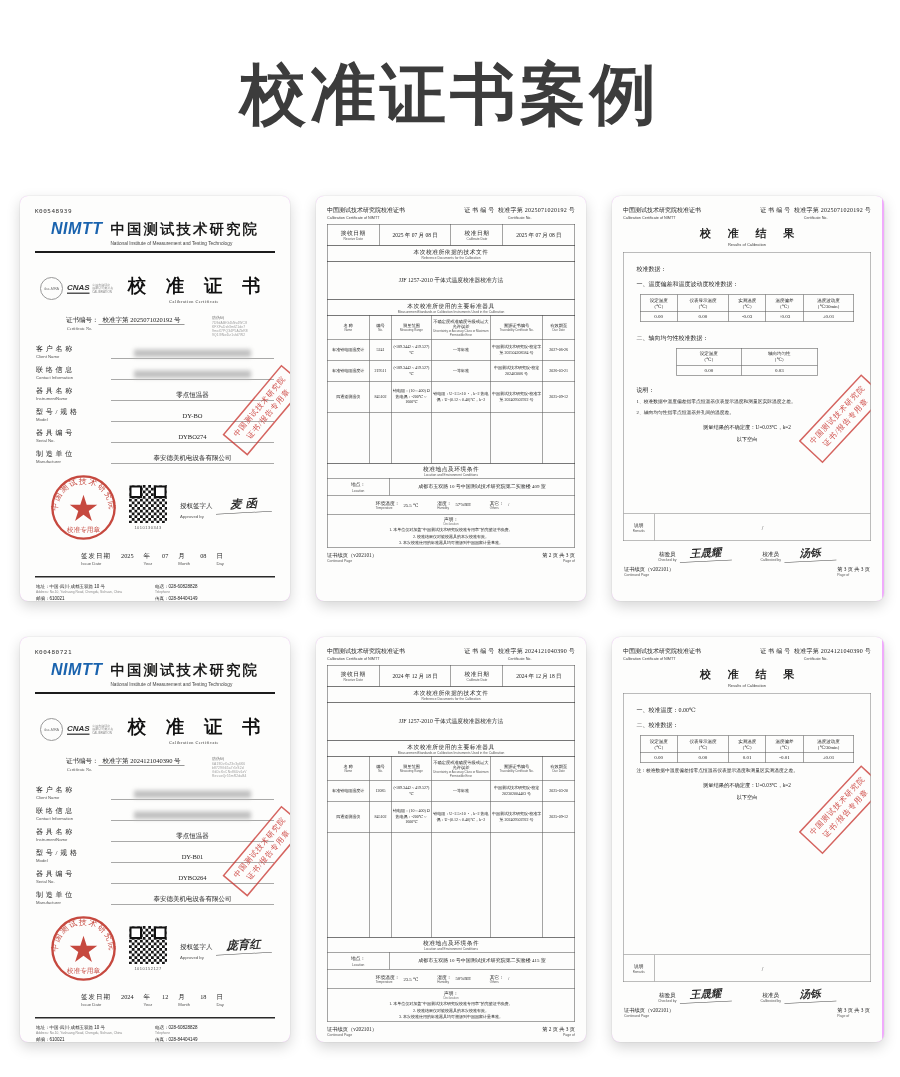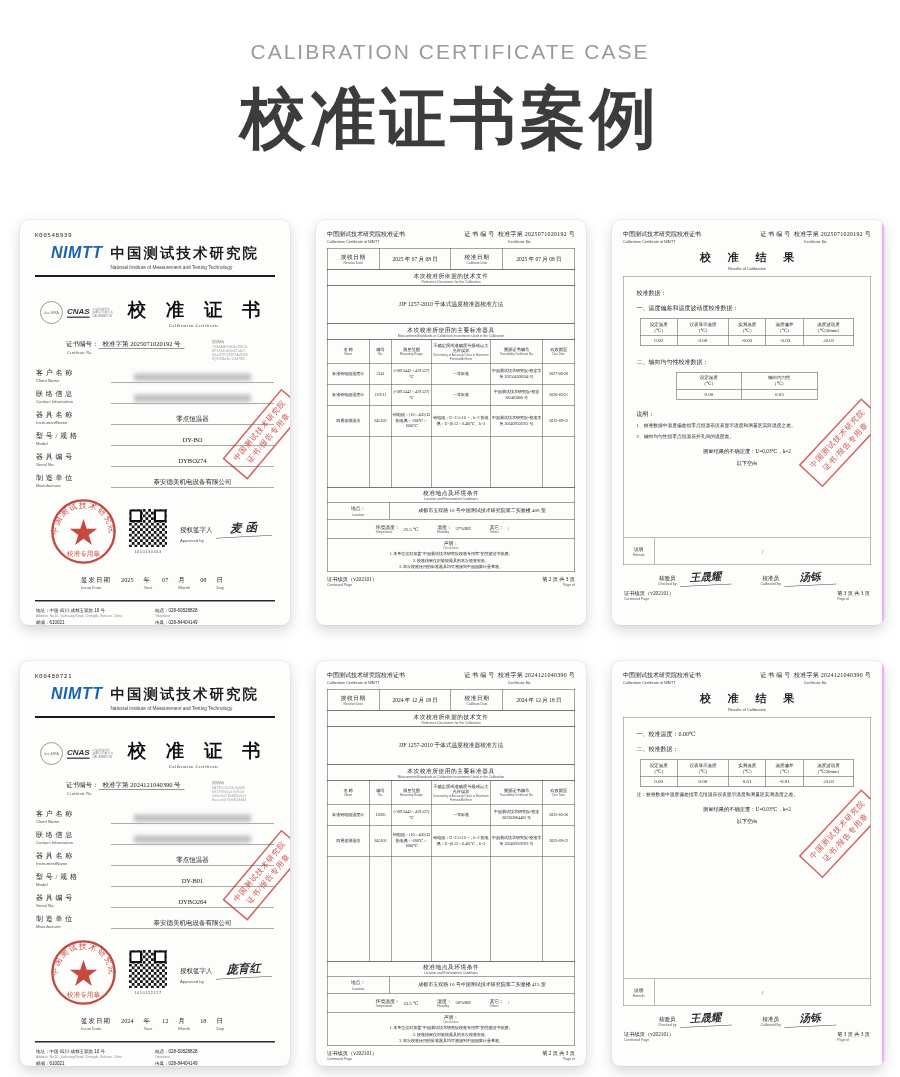--- a/index.html
+++ b/index.html
@@ -157,21 +157,20 @@
 .sig.s2{font-size:21px;min-width:104px}
 .rs-footer{display:flex;justify-content:space-between;margin-top:8px;padding:0 2px}
 .rs-a .diag{right:-34px;top:300px;transform:rotate(-47deg)}
 .rs-b .diag{right:-34px;top:200px;transform:rotate(-47deg)}
 .stamp-txt{fill:#c23a30}
 </style>
 </head>
 <body>
 
 <div class="page-header">
-  <div class="eyebrow">CALIBRATION CERTIFICATE CASE</div>
   <div class="main-title">校准证书案例</div>
 </div>
 
 <div class="grid">
 
   <div class="card">
     <div class="doc cv">
       <div class="cv-serial">K00548939</div>
       <div class="cv-org">
         <div class="cv-logo">NIMTT</div>

